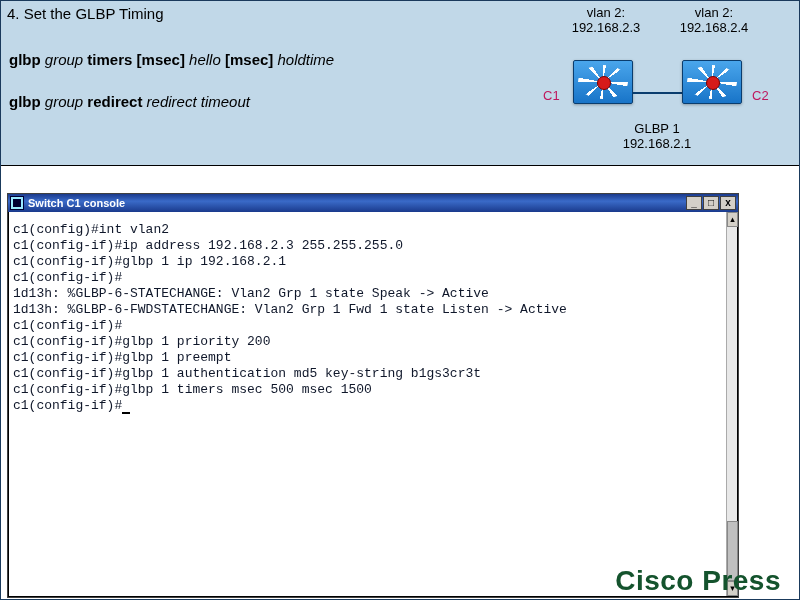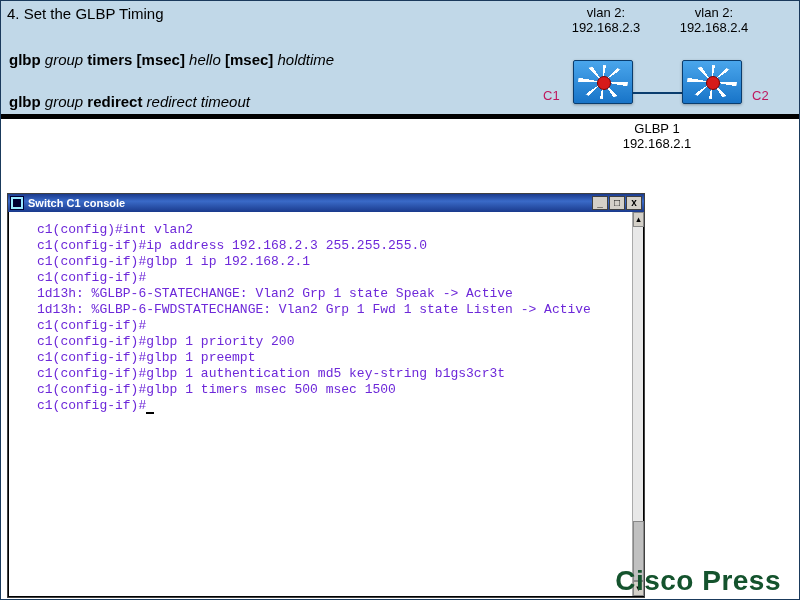--- a/index.html
+++ b/index.html
@@ -1,43 +1,43 @@
 <!DOCTYPE html>
 <html><head>
 <meta charset="utf-8">
 <style>
   * { box-sizing: border-box; }
   html, body { margin:0; padding:0; font-family: Arial, sans-serif; }
   body { width:800px; height:600px; background:#fff; position:relative; overflow:hidden; border:1px solid #1a3a5c; }
 
-  .top-panel { width:100%; height:118px; background:#c1d8e8; border-bottom:5px solid #000000; position:relative; }
+  .top-panel { width:100%; height:165px; background:#c1d8e8; border-bottom:1px solid #000000; position:relative; }
 
   .section-title { position:absolute; left:6px; top:4px; font-size:15px; color:#000; }
 
   .cmd-line { position:absolute; font-size:15px; color:#000; font-family: Arial, sans-serif; }
   .cmd-line b { font-weight:bold; }
   .cmd-line i { font-style:italic; }
 
   
   .diagram { position:absolute; right:20px; top:4px; width:260px; height:155px; }
   .dev { position:absolute; width:60px; height:44px; background:linear-gradient(#4aa6ec,#1874c8); border:1px solid #0a3d6e; border-radius:2px; box-shadow:0 1px 3px rgba(0,0,0,.3);}
   .dev::before { content:""; position:absolute; inset:4px; background:repeating-conic-gradient(#fff 0 10deg, transparent 10deg 45deg); border-radius:50%; }
   .dev::after { content:""; position:absolute; top:50%; left:50%; width:12px; height:12px; margin:-6px 0 0 -6px; background:#d61a1a; border-radius:50%; border:1px solid #7a0000;}
   .dev-lbl { position:absolute; font-size:13px; color:#be185d; }
   .ip-lbl { position:absolute; font-size:13px; color:#000; text-align:center; }
   .link { position:absolute; height:2px; background:#0a3d6e; }
 
   
-  .win { position:absolute; left:6px; top:192px; width:638px; height:405px; background:#fff; border:1px solid #404040; box-shadow:0 0 0 1px #000 inset; }
+  .win { position:absolute; left:6px; top:192px; width:732px; height:405px; background:#fff; border:1px solid #404040; box-shadow:0 0 0 1px #000 inset; }
   .titlebar { height:18px; background:linear-gradient(#1a3a8c,#3a6ac8 40%,#1a3a8c); color:#fff; font-size:11px; font-weight:bold; display:flex; align-items:center; padding:0 2px; }
   .titlebar .icon { width:14px; height:14px; background:#9aeaff; margin-right:4px; border:1px solid #003; position:relative; }
   .titlebar .icon::before{content:"";position:absolute;inset:2px;background:#003;}
   .win-btns { margin-left:auto; display:flex; gap:1px; }
   .wbtn { width:16px; height:14px; background:#d4d0c8; border:1px solid #404040; font-size:10px; line-height:11px; text-align:center; color:#000; cursor:pointer; font-family:Arial,sans-serif; font-weight:bold;}
-  .terminal { position:absolute; left:1px; right:12px; top:18px; bottom:1px; background:#fff; font-family:"Courier New",monospace; font-size:13px; line-height:16px; padding:10px 4px 4px 4px; white-space:pre; color:#6d28d9; overflow:hidden;margin-left:24px;}
+  .terminal { position:absolute; left:1px; right:12px; top:18px; bottom:1px; background:#fff; font-family:"Courier New",monospace; font-size:13px; line-height:16px; padding:10px 4px 4px 4px; white-space:pre; color:#0f172a; overflow:hidden;}
   .scrollbar { position:absolute; right:1px; top:18px; bottom:1px; width:11px; background:#e8e8e8; border-left:1px solid #aaa;}
   .sb-up,.sb-down{position:absolute;left:0;width:11px;height:15px;background:#d4d0c8;border:1px solid #888;font-size:9px;text-align:center;line-height:12px;}
   .sb-up{top:0}.sb-down{bottom:0}
   .sb-thumb{position:absolute;left:0;width:11px;bottom:15px;height:60px;background:#c0c0c0;border:1px solid #888;}
 
   .brand { position:absolute; right:18px; bottom:2px; font-size:28px; font-weight:bold; color:#14532d; letter-spacing:0.5px; }
 
   .cursor { display:inline-block; width:8px; border-bottom:2px solid #000; height:12px; vertical-align:bottom;}
 </style>
 </head>

